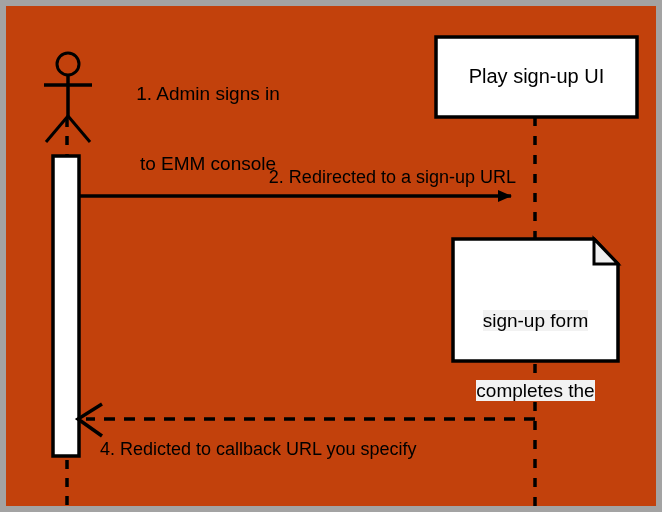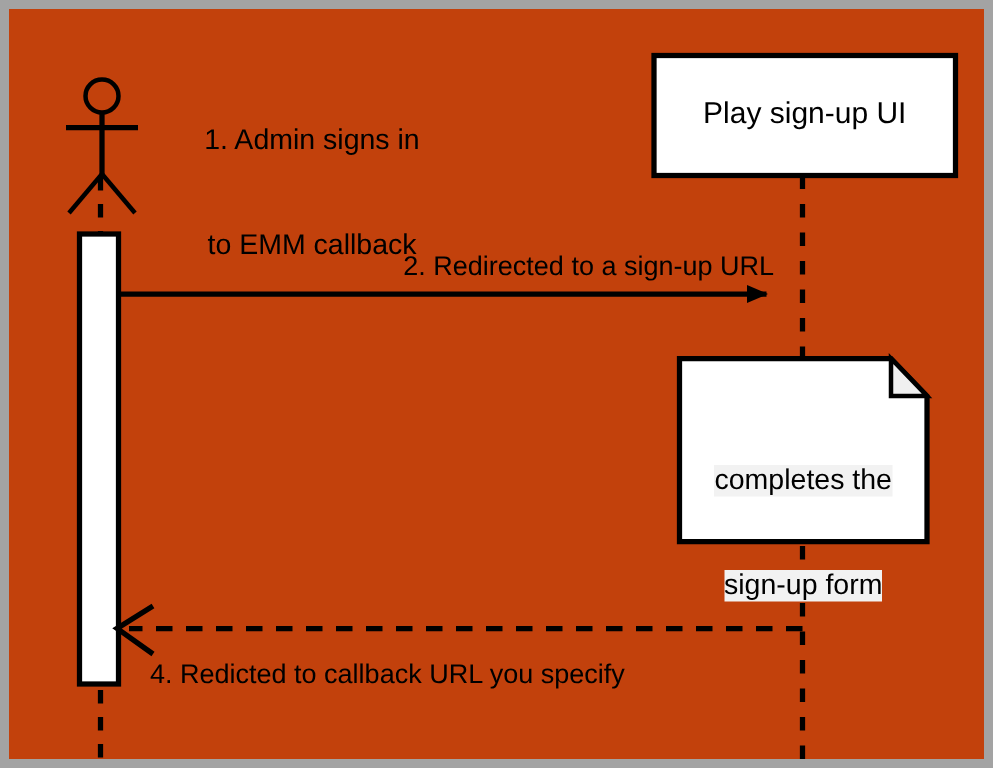--- a/index.html
+++ b/index.html
@@ -111,27 +111,27 @@
       <path d="M447,233 L588,233 L612,258 L612,355 L447,355 Z" fill="#ffffff" stroke="#000000" stroke-width="3.5" stroke-linejoin="miter"></path>
       <path d="M588,233 L612,258 L588,258 Z" fill="#f0f0f0" stroke="#000000" stroke-width="3" stroke-linejoin="miter"></path>
     </g>
 
     <line x1="529" y1="413" x2="80" y2="413" stroke="#000000" stroke-width="3.5" stroke-dasharray="11 9"></line>
     <polyline points="96,398 72,413 96,430" fill="none" stroke="#000000" stroke-width="3.5" stroke-linecap="butt" stroke-linejoin="miter"></polyline>
   </svg>
 
   <div class="txt" id="actor-caption">
     <div>1. Admin signs in</div>
-    <div>to EMM callback</div>
+    <div>to EMM console</div>
   </div>
 
   <div class="txt" id="participant-label">Play sign-up UI</div>
 
   <div class="txt" id="msg2-label">2. Redirected to a sign-up URL</div>
 
   <div class="txt" id="msg4-label">4. Redicted to callback URL you specify</div>
 
   <div class="txt" id="note-text">
+    <div><span>sign-up form</span></div>
     <div><span>completes the</span></div>
-    <div><span>sign-up form</span></div>
   </div>
 
 </div>
 
 </body></html>

